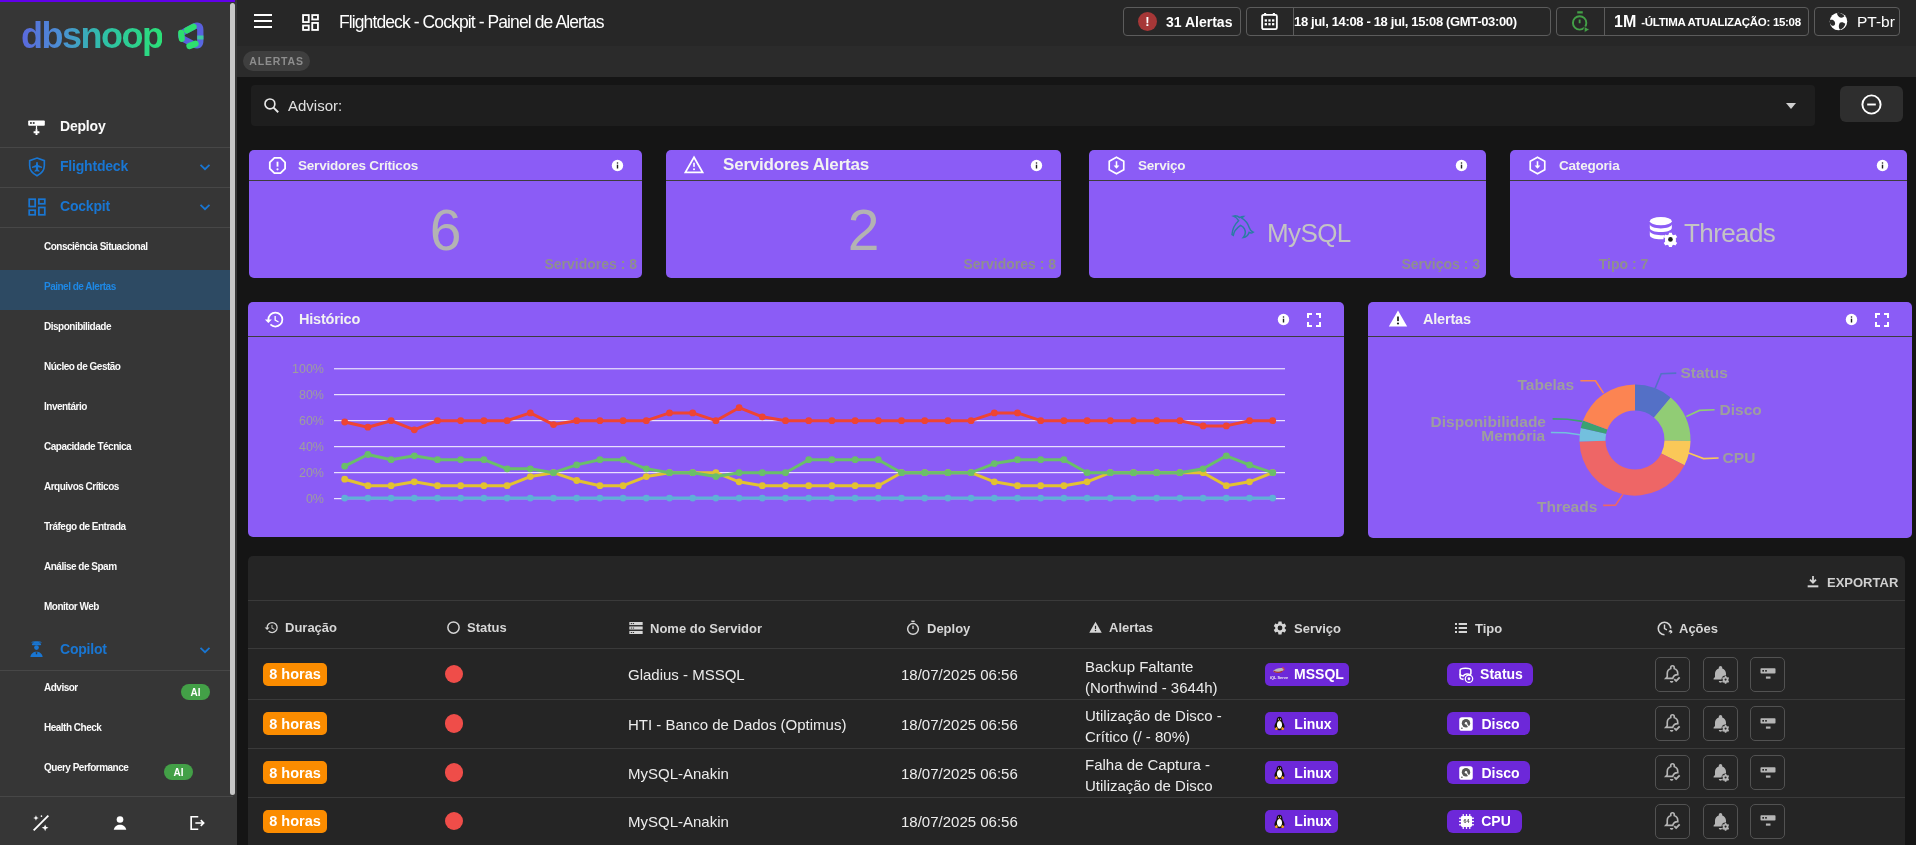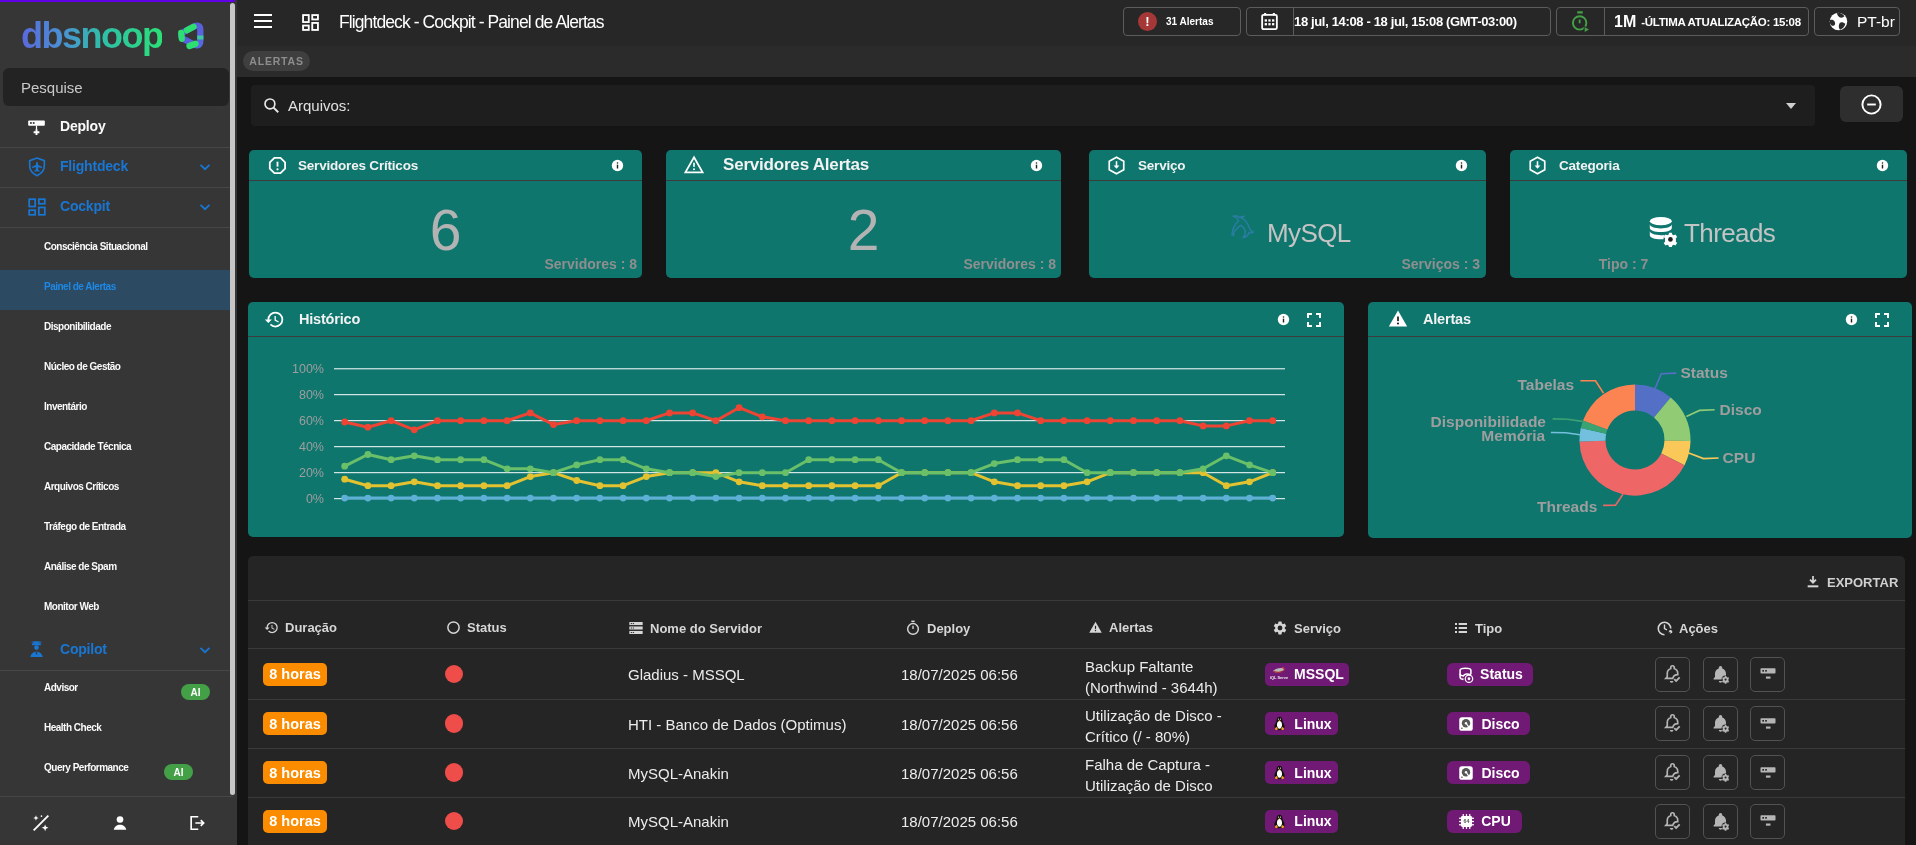--- a/index.html
+++ b/index.html
@@ -1,53 +1,50 @@
 <!DOCTYPE html>
 <html><head><meta charset="utf-8"><style>
 *{margin:0;padding:0;box-sizing:border-box}
 html,body{width:1916px;height:845px;overflow:hidden;background:#151515;font-family:"Liberation Sans",sans-serif}
 #app{position:relative;width:1554px;height:845px}
 .abs{position:absolute}
 .flex{display:flex;align-items:center}
 .tbx span{white-space:nowrap}
-.panel{position:absolute;background:#0f766e;border-radius:5px}
+.panel{position:absolute;background:#8b5cf6;border-radius:5px}
 .ph{position:absolute;left:0;top:0;right:0;height:35px;border-bottom:1px solid #3d3d3d;display:flex;align-items:center}
 .pht{font-size:14.5px;font-weight:bold;color:#f2f2f2;letter-spacing:-0.2px}
 .card-num{position:absolute;width:100%;text-align:center;font-size:57px;color:#b3b3b3}
 .card-sub{position:absolute;right:16px;font-size:14px;font-weight:bold;color:#8f8f8f}
 .mi{position:absolute;left:0;width:233px;display:flex;align-items:center}
 .mi .t{font-size:14px;letter-spacing:-0.2px;font-weight:bold;color:#fafafa}
 .mi .tb{font-size:14px;letter-spacing:-0.2px;font-weight:bold;color:#1976d2}
 .sub{position:absolute;left:44px;font-size:10px;letter-spacing:-0.5px;font-weight:bold;color:#fafafa;white-space:nowrap}
 .th{position:absolute;display:flex;align-items:center;gap:6px;font-size:13px;font-weight:bold;color:#d6d6d6}
 .cell{position:absolute;font-size:15px;color:#ececec}
-.badge{position:absolute;height:23px;border-radius:5px;background:#701a75;display:flex;align-items:center;justify-content:center;gap:6px;color:#fff;font-size:14px;font-weight:bold}
+.badge{position:absolute;height:23px;border-radius:5px;background:#6d28d9;display:flex;align-items:center;justify-content:center;gap:6px;color:#fff;font-size:14px;font-weight:bold}
 .abtn{position:absolute;width:35px;height:35px;border:1px solid #525252;border-radius:5px;display:flex;align-items:center;justify-content:center}
 .divh{position:absolute;left:0;width:1657px;height:1px;background:#3a3a3a}
 </style></head><body>
 <div id="app">
     <div class="abs" style="left:0;top:0;width:237px;height:845px;background:#363636"></div>
     <div class="abs" style="left:0;top:0;width:235px;height:2px;background:#6200ea"></div>
     <div class="abs" style="left:21px;top:15px;font-size:36px;font-weight:bold;letter-spacing:-1.5px;background:linear-gradient(90deg,#5b68dd 0%,#4b8fd4 28%,#2fbfa8 58%,#2be077 100%);-webkit-background-clip:text;background-clip:text;color:transparent">dbsnoop</div>
     <div class="abs" style="left:175px;top:19px"><svg width="31" height="33" viewBox="0 0 31 33" style="">
         <defs>
           <linearGradient id="lg1" x1="0" y1="0" x2="1" y2="1">
             <stop offset="0" stop-color="#5b55d8"></stop>
             <stop offset="1" stop-color="#5868e2"></stop>
           </linearGradient>
         </defs>
         <path d="M9,12.8 L19,7.4 Q25.2,5 25.3,11 L25.3,22 Q25.2,28 19,25.6 L9,20.2 Q3.2,16.5 9,12.8 Z" fill="none" stroke="url(#lg1)" stroke-width="6.3" stroke-linejoin="round"></path>
         <path d="M12,11.2 L18.5,7.8" stroke="#2ddf70" stroke-width="6.3" stroke-linecap="round" fill="none"></path>
         <path d="M6.2,13.8 L6.8,19.8" stroke="#2ddf70" stroke-width="6.2" stroke-linecap="round" fill="none"></path>
         <path d="M14.5,27 L20.5,24.7" stroke="#2ddf70" stroke-width="6.3" stroke-linecap="round" fill="none"></path>
         <path d="M25.3,16.5 L25.3,20.5" stroke="#3dc9a0" stroke-width="6.2" stroke-linecap="butt" fill="none"></path>
       </svg></div>
-    <div class="abs" style="left:3px;top:68px;width:226px;height:38px;background:#232323;border-radius:6px;display:flex;align-items:center">
-      <span style="margin-left:18px;font-size:15px;color:#c9c9c9">Pesquise</span>
-    </div>
     <div class="abs" style="left:26px;top:116px"><svg width="21" height="21" viewBox="0 0 24 24" style="">
         <rect x="2.5" y="5" width="19" height="6" rx="1" fill="#fff"></rect>
         <rect x="4.6" y="7" width="2" height="2" fill="#363636"></rect>
         <rect x="7.8" y="7" width="2" height="2" fill="#363636"></rect>
         <path d="M10.9 15.2h2.2v2.2h2.2v2.2h-2.2v2.2h-2.2v-2.2H8.7v-2.2h2.2z" fill="#fff"></path>
         <path d="M12 11v4.5" stroke="#fff" stroke-width="1.4"></path>
       </svg></div>
     <div class="mi" style="top:118px;left:60px">
       <span class="t">Deploy</span>
     </div>
@@ -135,21 +132,21 @@
         <g fill="none" stroke="#fff" stroke-width="2.1">
           <rect x="3.5" y="3.5" width="6.5" height="8"></rect>
           <rect x="14" y="3.5" width="6.5" height="5"></rect>
           <rect x="3.5" y="15.5" width="6.5" height="5"></rect>
           <rect x="14" y="12.5" width="6.5" height="8"></rect>
         </g>
       </svg></div>
     <div class="abs" style="left:339px;top:12px;font-size:17.5px;letter-spacing:-0.9px;color:#fff">Flightdeck - Cockpit - Painel de Alertas</div>
     <div class="abs flex tbx" style="left:1123px;top:7px;width:118px;height:29px;border:1px solid #5c5c5c;border-radius:4px;overflow:hidden">
       <div class="flex" style="margin-left:14px;width:19px;height:19px;background:#a63737;border-radius:50%;justify-content:center;font-size:13px;font-weight:bold;color:#fff">!</div>
-      <span style="margin-left:9px;font-size:10px;font-weight:bold;color:#fff">31 Alertas</span>
+      <span style="margin-left:9px;font-size:14px;font-weight:bold;color:#fff">31 Alertas</span>
     </div>
     <div class="abs flex tbx" style="left:1246px;top:7px;width:305px;height:29px;border:1px solid #5c5c5c;border-radius:4px;overflow:hidden">
       <div style="margin-left:12px;display:flex">
         <svg width="21" height="21" viewBox="0 0 24 24" style="">
           <path d="M7 2.2v3M17 2.2v3" stroke="#fff" stroke-width="2.4"></path>
           <rect x="3.6" y="4.4" width="16.8" height="16.4" rx="1.6" fill="none" stroke="#fff" stroke-width="2.1"></rect>
           <rect x="6.5" y="9.5" width="2.6" height="2.6" fill="#fff"></rect>
           <rect x="10.7" y="9.5" width="2.6" height="2.6" fill="#fff"></rect>
           <rect x="14.9" y="9.5" width="2.6" height="2.6" fill="#fff"></rect>
           <rect x="6.5" y="13.8" width="2.6" height="2.6" fill="#fff"></rect>
@@ -186,21 +183,21 @@
     </div>
     <div class="abs" style="left:237px;top:46px;width:1679px;height:31px;background:#2b2b2b"></div>
     <div class="abs flex" style="left:243px;top:51px;width:67px;height:20px;background:#3f3f3f;border-radius:10px;justify-content:center;font-size:10.5px;font-weight:bold;letter-spacing:.8px;color:#8d8d8d">ALERTAS</div>
     <div class="abs flex" style="left:251px;top:85px;width:1564px;height:41px;background:#1e1e1e;border-radius:4px">
       <div style="margin-left:11px;display:flex">
         <svg width="19" height="19" viewBox="0 0 24 24" style="">
           <circle cx="10" cy="10" r="6.2" fill="none" stroke="#e8e8e8" stroke-width="2.1"></circle>
           <path d="M14.6 14.6 20.5 20.5" stroke="#e8e8e8" stroke-width="2.4"></path>
         </svg>
       </div>
-      <span style="margin-left:7px;font-size:15px;color:#e0e0e0">Arquivos:</span>
+      <span style="margin-left:7px;font-size:15px;color:#e0e0e0">Advisor:</span>
     </div>
     <div class="abs" style="left:1786px;top:103px;width:0;height:0;border-left:5.5px solid transparent;border-right:5.5px solid transparent;border-top:6px solid #cfcfcf"></div>
     <div class="abs flex" style="left:1840px;top:86px;width:63px;height:36px;background:#2e2e2e;border-radius:6px;justify-content:center">
       <svg width="23" height="23" viewBox="0 0 24 24">
         <circle cx="12" cy="12" r="9.5" fill="none" stroke="#fff" stroke-width="2"></circle>
         <path d="M7.5 12h9" stroke="#fff" stroke-width="2"></path>
       </svg>
     </div>
     <div class="panel" style="left:249px;top:150px;width:393px;height:128px">
       <div class="ph" style="height:31px">

